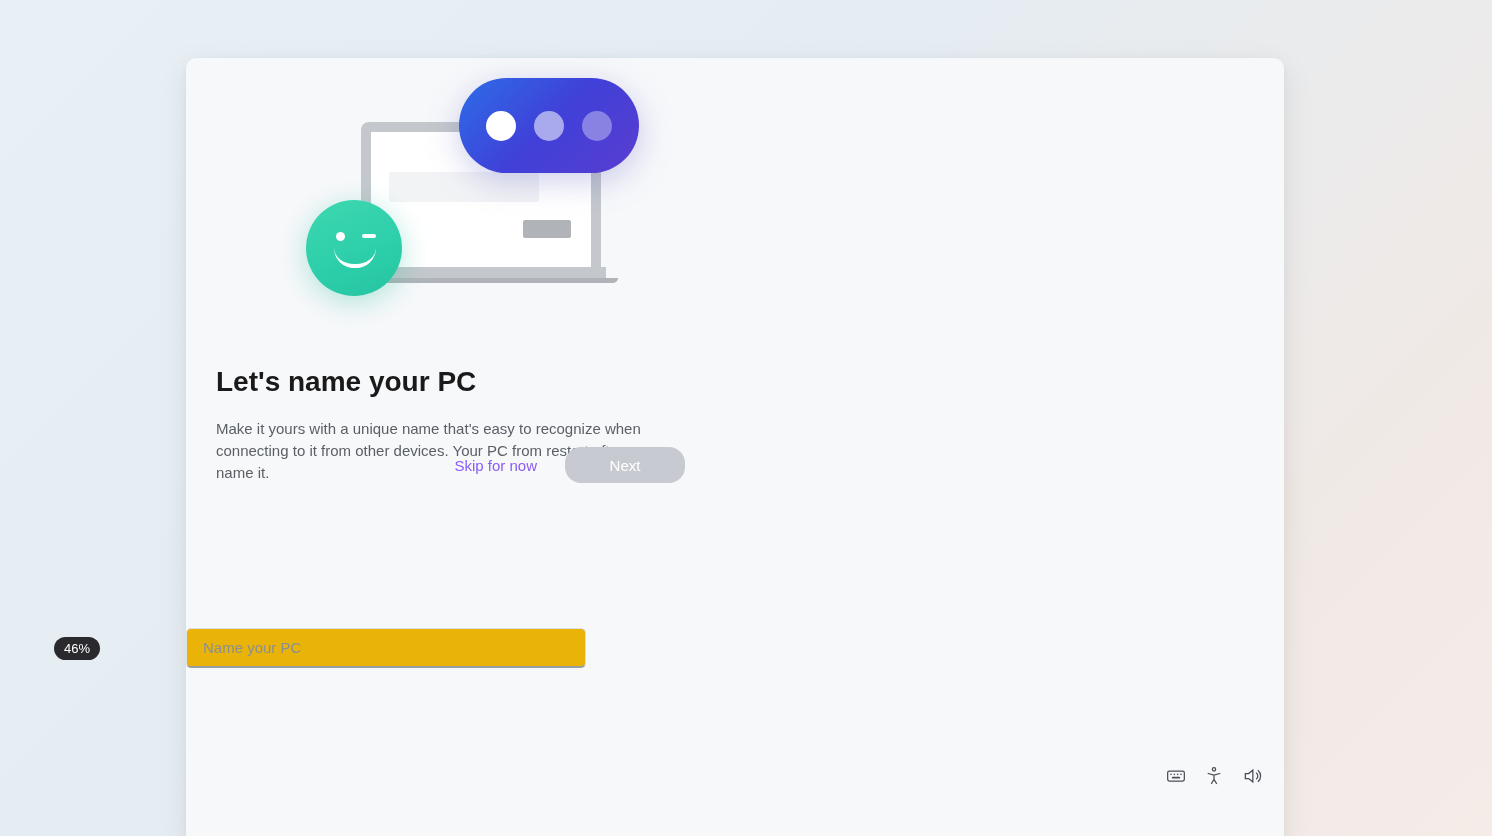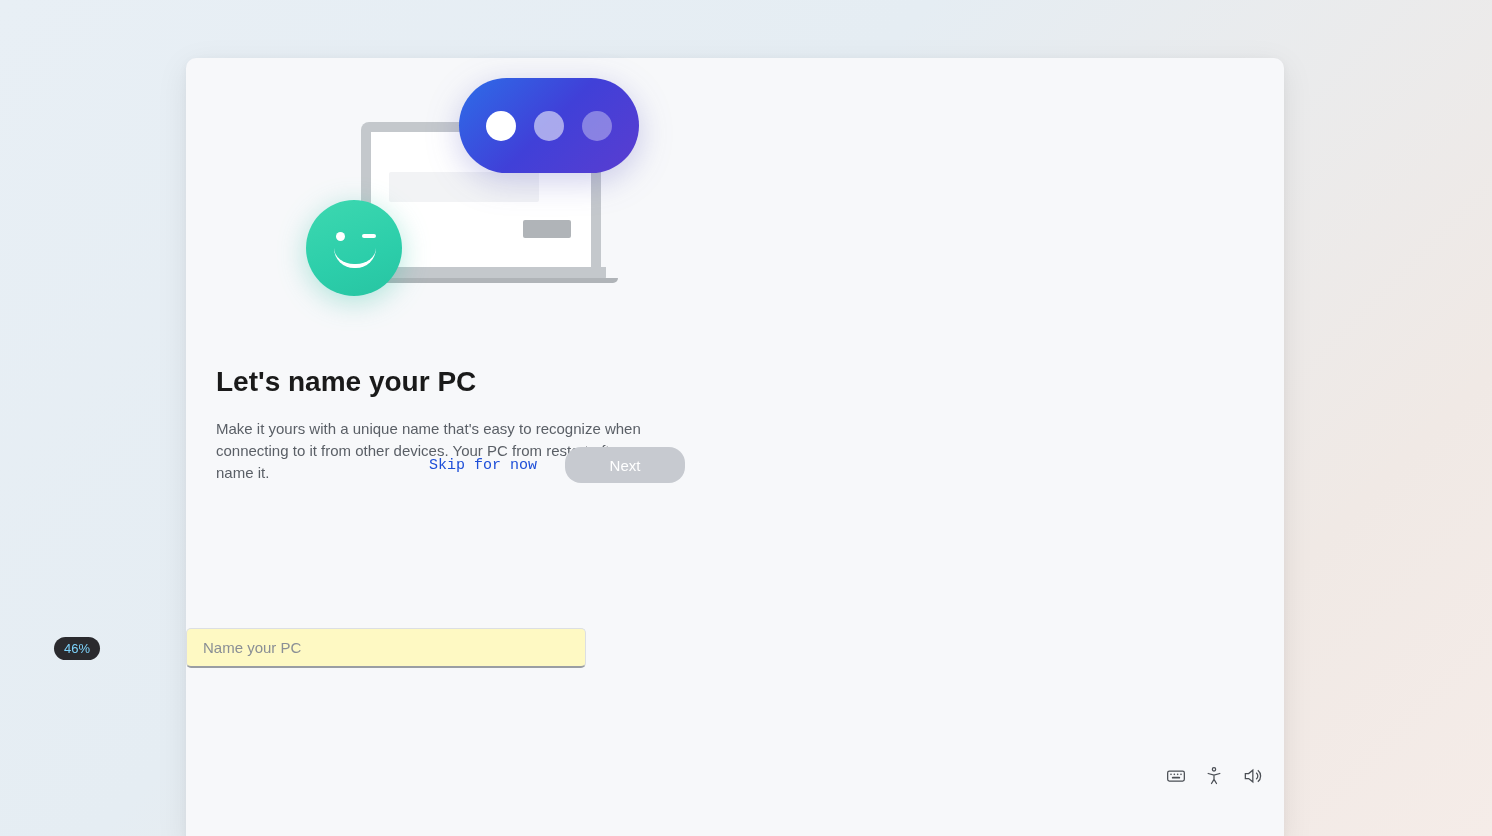--- a/index.html
+++ b/index.html
@@ -176,58 +176,58 @@
     .input-wrapper {
       position: absolute;
       top: 330px;
       left: 0;
       width: 100%;
       display: flex;
       align-items: center;
     }
     .progress-badge {
       background: #2a2a2e;
-      color: #7dd3fc;
+      color: #ffffff;
       font-size: 13px;
       padding: 4px 10px;
       border-radius: 12px;
       position: absolute;
       left: -132px;
     }
     .name-input {
       width: 400px;
       height: 40px;
       border: 1px solid #dcdfe3;
       border-bottom: 2px solid #9a9ea3;
       border-radius: 5px;
-      background: #fef9c3;
+      background: #eab308;
       padding: 0 16px;
       font-size: 15px;
       font-family: inherit;
       color: #333;
       outline: none;
     }
     .name-input::placeholder {
       color: #8a8f95;
     }
     .footer-actions {
       position: absolute;
       bottom: 40px;
       right: 50px;
       display: flex;
       align-items: center;
       gap: 28px;
     }
     .skip-link {
-      color: #1d4ed8;
+      color: #8b5cf6;
       font-size: 15px;
       cursor: pointer;
       background: none;
       border: none;
-      font-family: Liberation Mono, monospace;
+      font-family: Liberation Sans, sans-serif;
     }
     .next-button {
       width: 120px;
       height: 36px;
       background: #c7cad0;
       color: #ffffff;
       border: none;
       border-radius: 16px;
       font-size: 15px;
       font-family: inherit;

